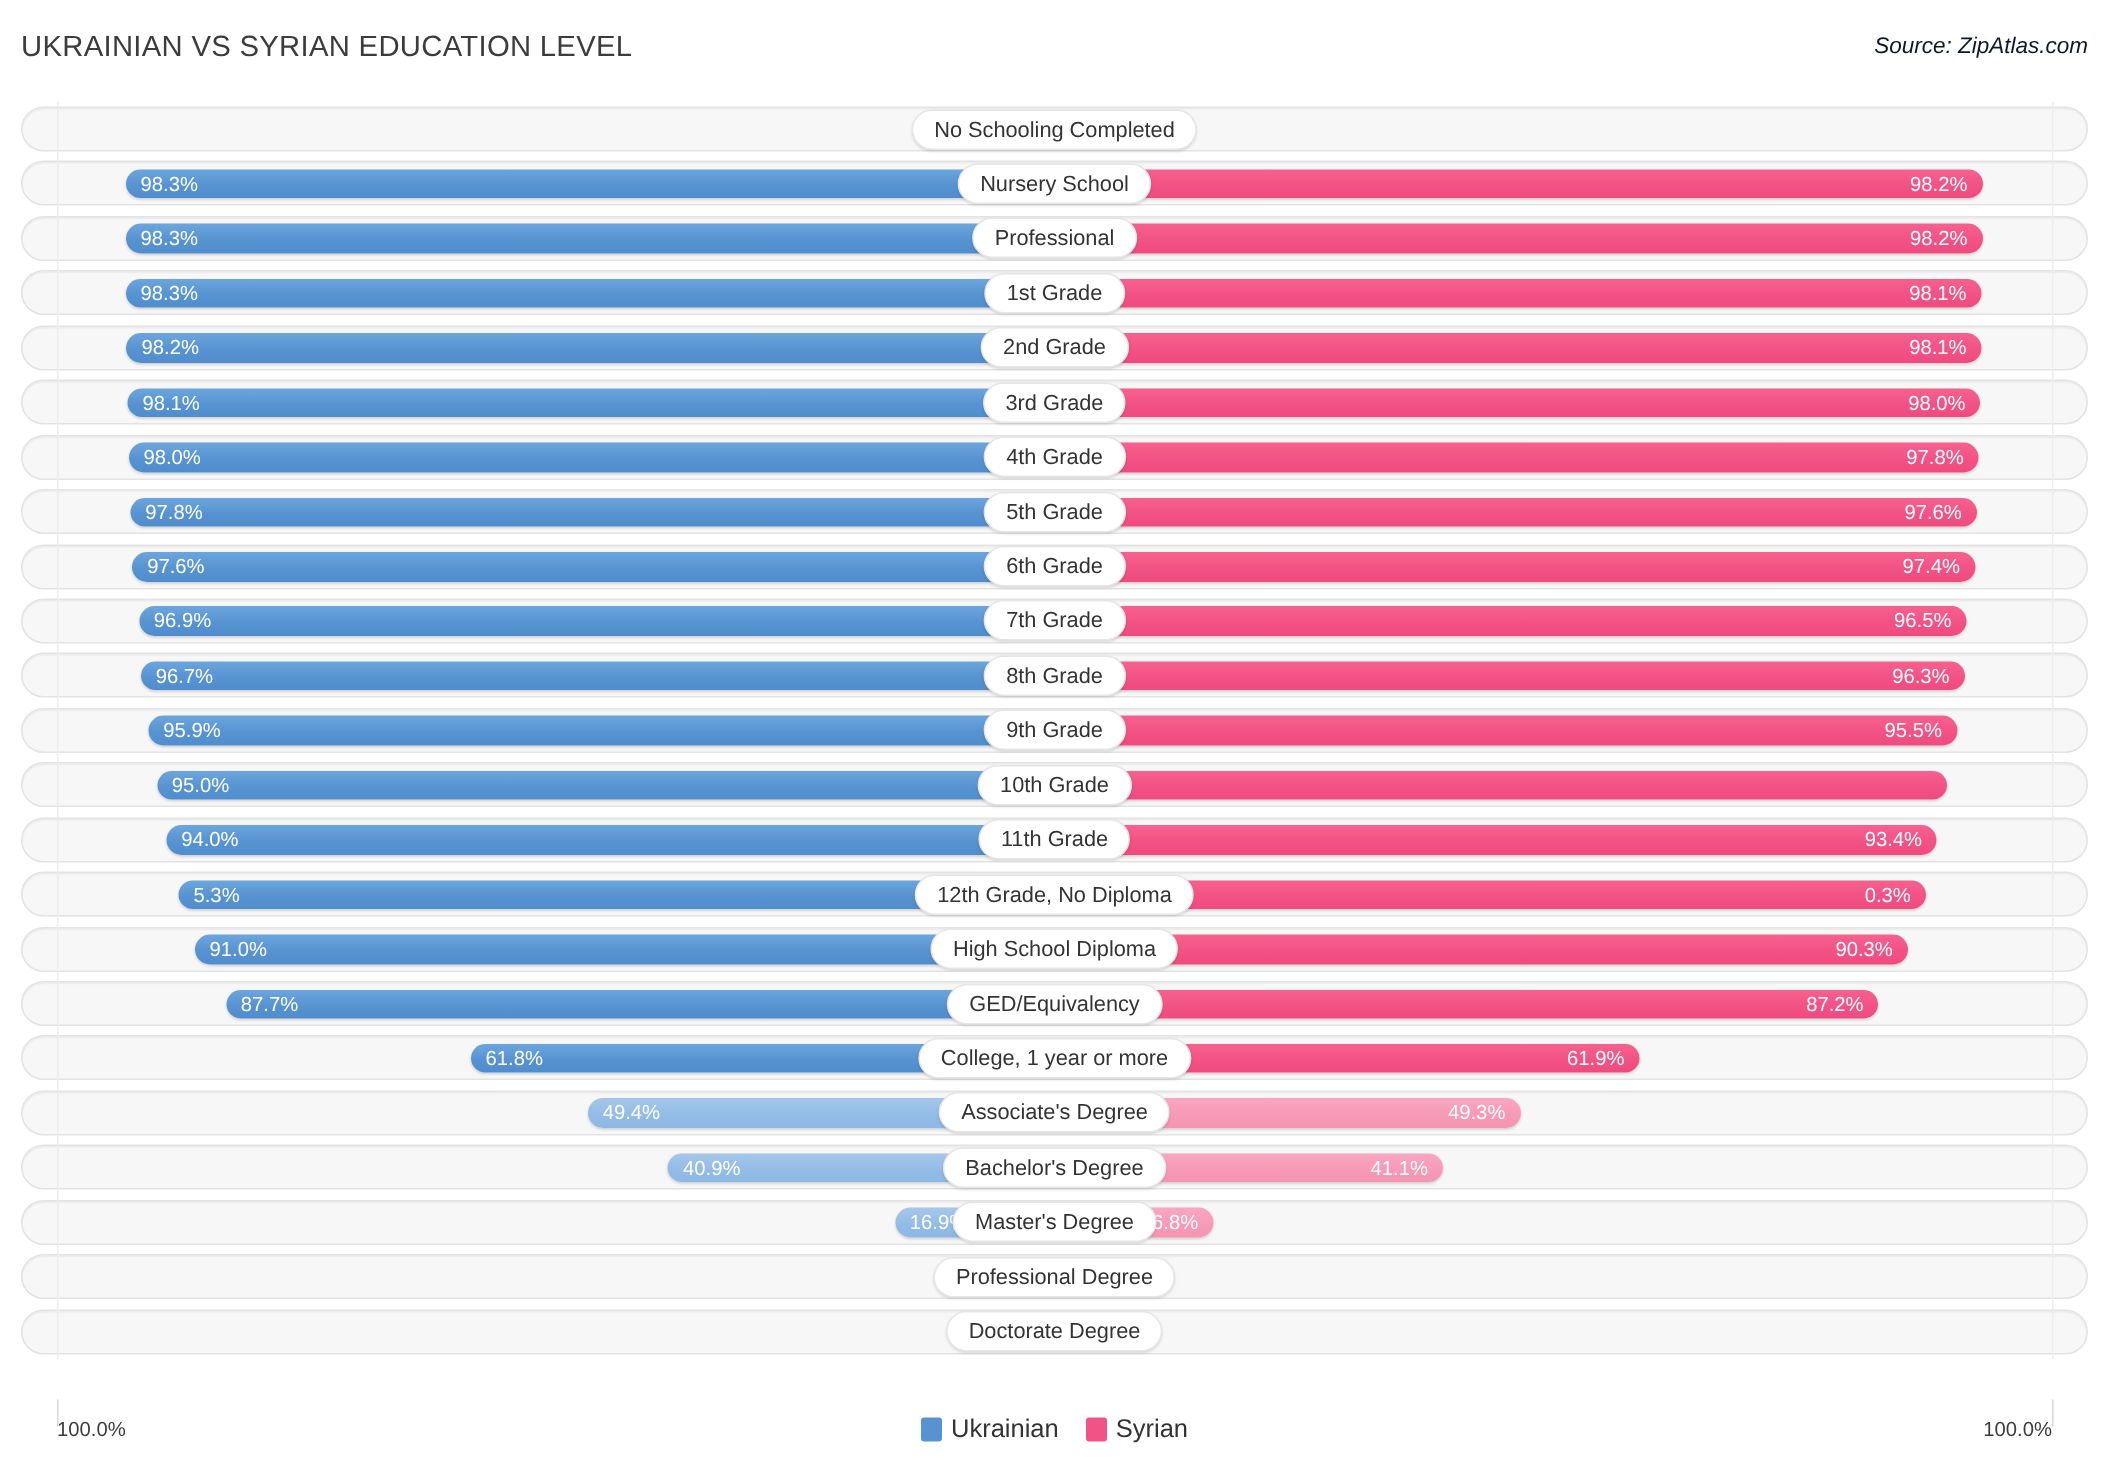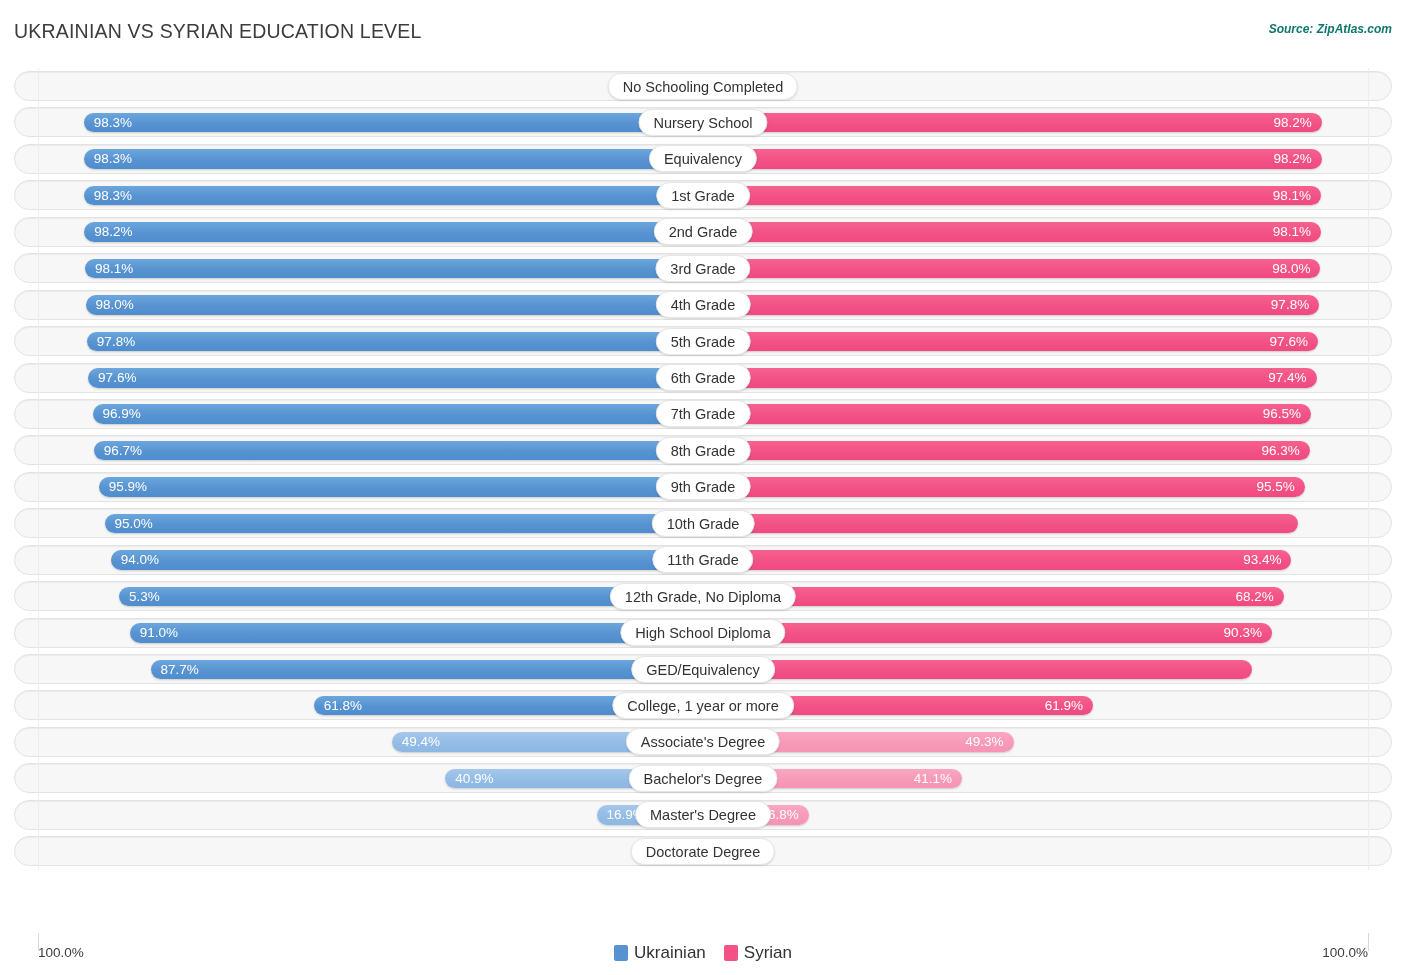--- a/index.html
+++ b/index.html
@@ -31,24 +31,24 @@
     font-size: 19.5px;
     font-weight: 400;
     letter-spacing: .2px;
     color: #3c3c3c;
     white-space: nowrap;
   }
   #source-label {
     position: absolute;
     right: 14px;
     top: 22px;
-    font-size: 12px;
+    font-size: 15px;
     font-style: italic;
-    font-weight: bold;
-    color: #0f766e;
+    font-weight: normal;
+    color: #0f172a;
     white-space: nowrap;
   }
 
   
   #rows {
     position: absolute;
     left: 0;
     top: 68px;
     width: 1406px;
     text-decoration: underline;
@@ -213,21 +213,21 @@
         <div class="cat-label">Nursery School</div>
       </div>
       <div class="row">
         <div class="track"></div>
         <div class="guide left"></div>
         <div class="guide right"></div>
         <div class="bar left hi" style="width: 619.29px;"></div>
         <div class="bar right hi" style="width: 618.66px;"></div>
         <div class="val left inside" style="left: 93.71px;">98.3%</div>
         <div class="val right inside" style="right: 94.34px;">98.2%</div>
-        <div class="cat-label">Equivalency</div>
+        <div class="cat-label">Professional</div>
       </div>
       <div class="row">
         <div class="track"></div>
         <div class="guide left"></div>
         <div class="guide right"></div>
         <div class="bar left hi" style="width: 619.29px;"></div>
         <div class="bar right hi" style="width: 618.03px;"></div>
         <div class="val left inside" style="left: 93.71px;">98.3%</div>
         <div class="val right inside" style="right: 94.97px;">98.1%</div>
         <div class="cat-label">1st Grade</div>
@@ -332,41 +332,41 @@
         <div class="val right inside" style="right: 124.58px;">93.4%</div>
         <div class="cat-label">11th Grade</div>
       </div>
       <div class="row">
         <div class="track"></div>
         <div class="guide left"></div>
         <div class="guide right"></div>
         <div class="bar left hi" style="width: 584.01px;"></div>
         <div class="bar right hi" style="width: 580.86px;"></div>
         <div class="val left inside" style="left: 128.99px;">5.3%</div>
-        <div class="val right inside" style="right: 132.14px;">68.2%</div>
+        <div class="val right inside" style="right: 132.14px;">0.3%</div>
         <div class="cat-label">12th Grade, No Diploma</div>
       </div>
       <div class="row">
         <div class="track"></div>
         <div class="guide left"></div>
         <div class="guide right"></div>
         <div class="bar left hi" style="width: 573.3px;"></div>
         <div class="bar right hi" style="width: 568.89px;"></div>
         <div class="val left inside" style="left: 139.7px;">91.0%</div>
         <div class="val right inside" style="right: 144.11px;">90.3%</div>
         <div class="cat-label">High School Diploma</div>
       </div>
       <div class="row">
         <div class="track"></div>
         <div class="guide left"></div>
         <div class="guide right"></div>
         <div class="bar left hi" style="width: 552.51px;"></div>
         <div class="bar right hi" style="width: 549.36px;"></div>
         <div class="val left inside" style="left: 160.49px;">87.7%</div>
-        <div class="val right inside" style="right: 163.64px; margin-top: 20px;">87.2%</div>
+        <div class="val right inside" style="right: 163.64px;">87.2%</div>
         <div class="cat-label">GED/Equivalency</div>
       </div>
       <div class="row">
         <div class="track"></div>
         <div class="guide left"></div>
         <div class="guide right"></div>
         <div class="bar left hi" style="width: 389.34px;"></div>
         <div class="bar right hi" style="width: 389.97px;"></div>
         <div class="val left inside" style="left: 323.66px;">61.8%</div>
         <div class="val right inside" style="right: 323.03px;">61.9%</div>
@@ -394,20 +394,30 @@
       </div>
       <div class="row">
         <div class="track"></div>
         <div class="guide left"></div>
         <div class="guide right"></div>
         <div class="bar left lo" style="width: 106.47px;"></div>
         <div class="bar right lo" style="width: 105.84px;"></div>
         <div class="val left inside" style="left: 606.53px;">16.9%</div>
         <div class="val right inside" style="right: 607.16px;">16.8%</div>
         <div class="cat-label">Master's Degree</div>
+      </div>
+      <div class="row">
+        <div class="track"></div>
+        <div class="guide left"></div>
+        <div class="guide right"></div>
+        <div class="bar left lo" style="width: 32.13px;"></div>
+        <div class="bar right lo" style="width: 32.76px;"></div>
+        <div class="val left outside" style="right: 743.13px;">5.1%</div>
+        <div class="val right outside" style="left: 743.76px;">5.2%</div>
+        <div class="cat-label">Professional Degree</div>
       </div>
       <div class="row">
         <div class="track"></div>
         <div class="guide left"></div>
         <div class="guide right"></div>
         <div class="bar left lo" style="width: 13.23px;"></div>
         <div class="bar right lo" style="width: 13.23px;"></div>
         <div class="val left outside" style="right: 724.23px;">2.1%</div>
         <div class="val right outside" style="left: 724.23px;">2.1%</div>
         <div class="cat-label">Doctorate Degree</div>

